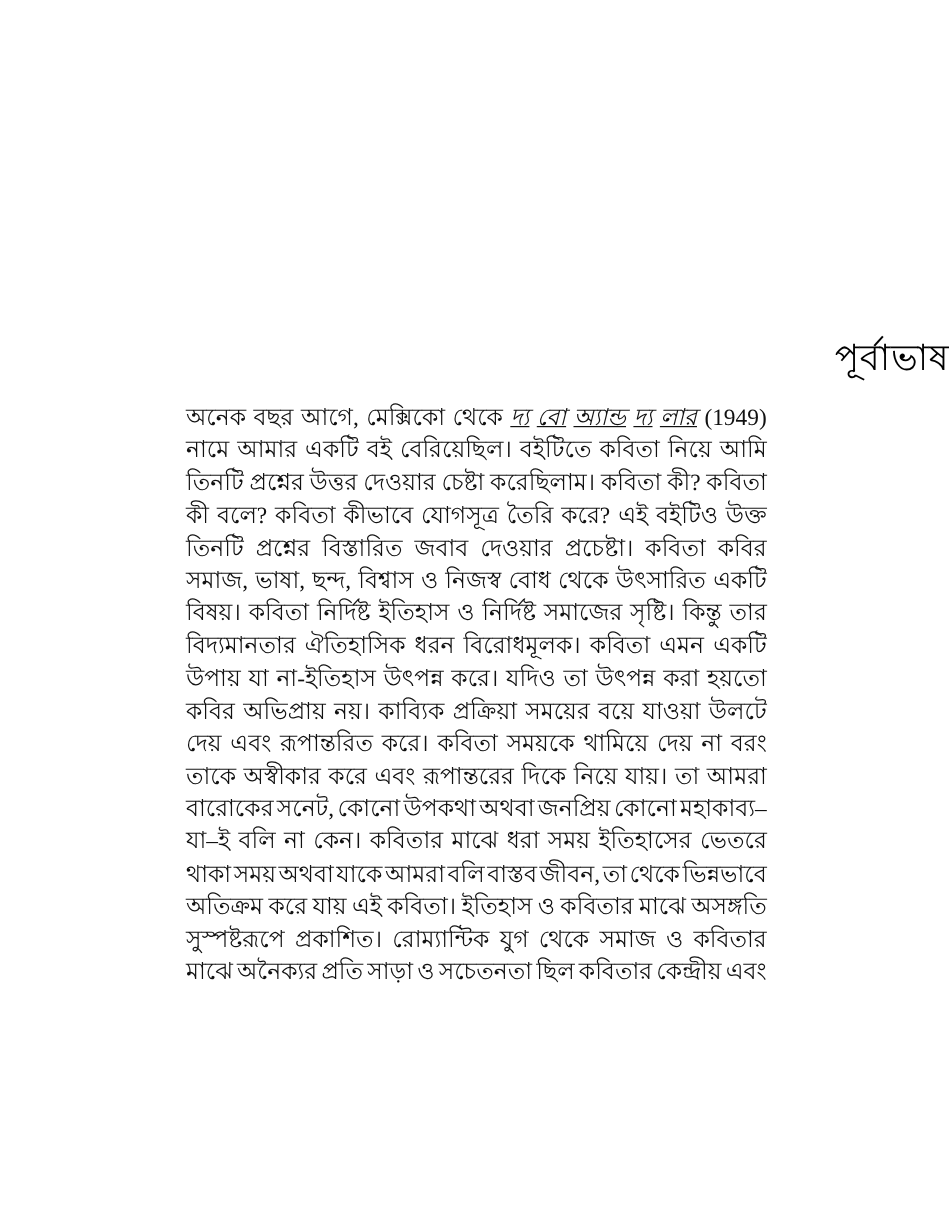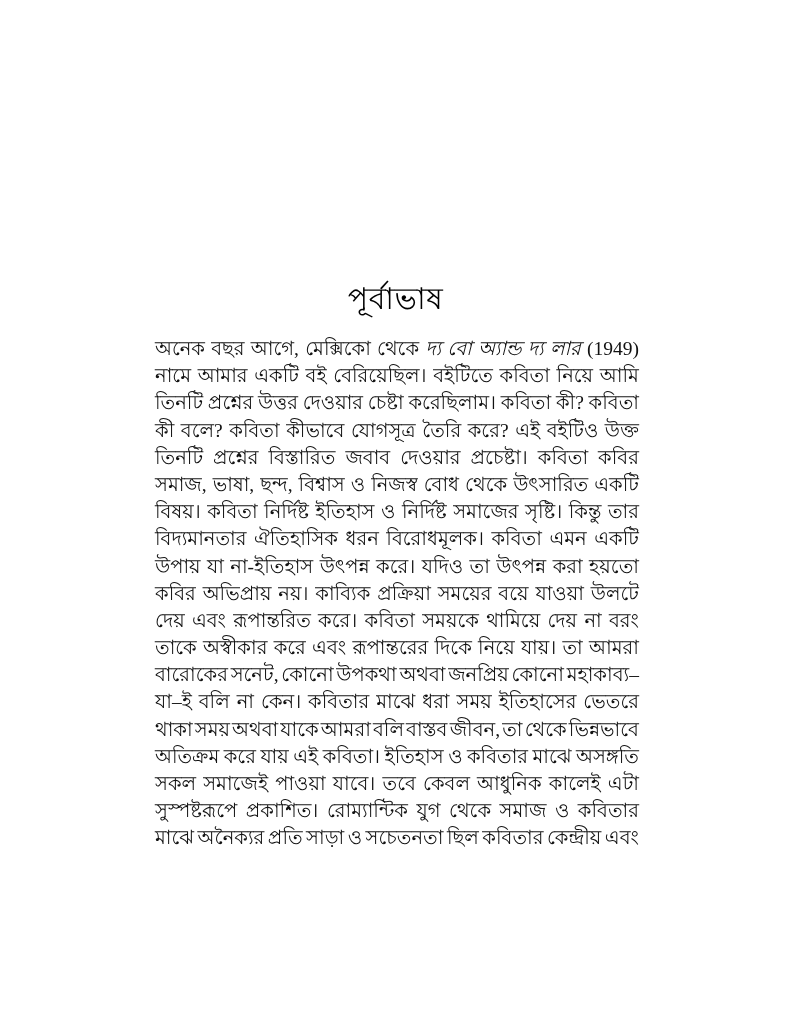--- a/index.html
+++ b/index.html
@@ -20,21 +20,21 @@
     color: #101010;
     -webkit-font-smoothing: antialiased;
   }
 
   
   .doc-title {
     position: absolute;
     left: 0;
     right: 0;
     top: 260px;
-    text-align: center;
+    text-align: right;
     font-size: 30px;
     line-height: 38px;
     font-weight: 400;
     letter-spacing: 0.5px;
     color: #000000;
     white-space: nowrap;
   }
 
   
   .body-block {
@@ -64,20 +64,21 @@
     display: inline-block;
   }
 
   
   .ital {
     font-style: italic;
   }
 
   .ital .w {
     font-style: italic;
+    text-decoration: underline;
   }
 </style>
 </head>
 <body>
 
 <div class="page">
 
   <h1 class="doc-title">পূর্বাভাষ</h1>
 
   <div class="body-block">
@@ -255,31 +256,20 @@
         <span class="w">যায়</span>
         <span class="w">এই</span>
         <span class="w">কবিতা।</span>
         <span class="w">ইতিহাস</span>
         <span class="w">ও</span>
         <span class="w">কবিতার</span>
         <span class="w">মাঝে</span>
         <span class="w">অসঙ্গতি</span>
       </div>
       <div class="text-line justify">
-        <span class="w">সকল</span>
-        <span class="w">সমাজেই</span>
-        <span class="w">পাওয়া</span>
-        <span class="w">যাবে।</span>
-        <span class="w">তবে</span>
-        <span class="w">কেবল</span>
-        <span class="w">আধুনিক</span>
-        <span class="w">কালেই</span>
-        <span class="w">এটা</span>
-      </div>
-      <div class="text-line justify">
         <span class="w">সুস্পষ্টরূপে</span>
         <span class="w">প্রকাশিত।</span>
         <span class="w">রোম্যান্টিক</span>
         <span class="w">যুগ</span>
         <span class="w">থেকে</span>
         <span class="w">সমাজ</span>
         <span class="w">ও</span>
         <span class="w">কবিতার</span>
       </div>
       <div class="text-line justify">

